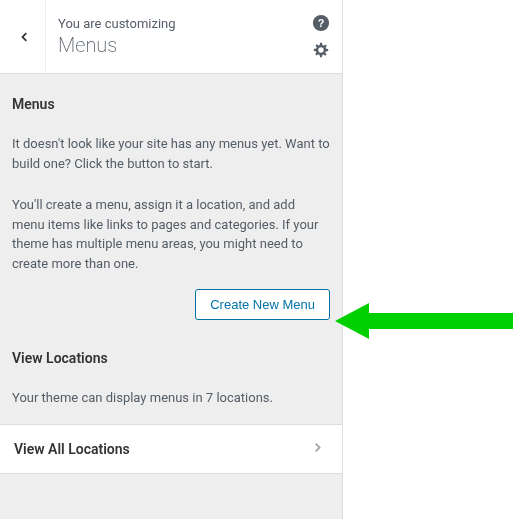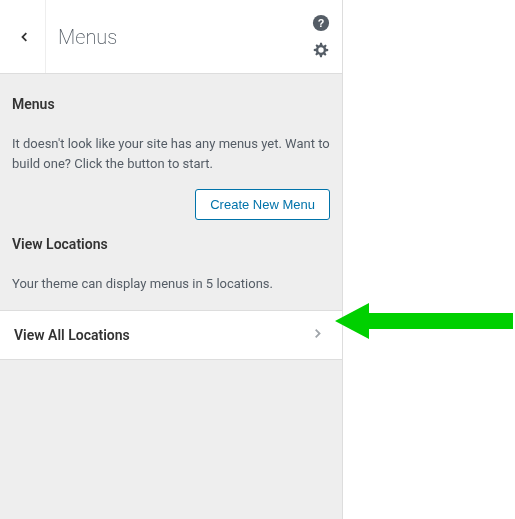--- a/index.html
+++ b/index.html
@@ -134,21 +134,21 @@
     .content p {
       font-size: 13px;
       line-height: 1.5;
       color: #555d66;
       margin-bottom: 16px;
       margin-top: 22px;
     }
     .create-row {
       text-align: right;
       margin-top: 4px;
-      margin-bottom: 16px;
+      margin-bottom: 30px;
     }
     .create-btn {
       background: #fff;
       color: #0073aa;
       border: 1px solid #0073aa;
       border-radius: 3px;
       padding: 7px 14px;
       font-size: 13px;
       cursor: pointer;
     }
@@ -188,46 +188,48 @@
 <div class="panel">
 
 
   <div class="header">
     <button class="back-btn">
       <svg viewBox="0 0 20 20">
           <path fill="#333" d="M13 15l-5-5 5-5 1.4 1.4L10.8 10l3.6 3.6z"></path>
         </svg>
     </button>
     <div class="header-text">
+      <div class="customizing-label">You are customizing</div>
       <div class="section-title">Menus</div>
     </div>
     <div class="header-icons">
       <button class="icon-btn">
         <svg viewBox="0 0 20 20">
             <circle cx="10" cy="10" r="9"></circle>
             <text x="10" y="14" text-anchor="middle" fill="#fff" font-size="12" font-weight="bold" font-family="Arial">?</text>
           </svg>
       </button>
       <button class="icon-btn">
         <svg viewBox="0 0 20 20">
             <path d="M18 11V9l-2.4-.5a6 6 0 0 0-.5-1.2l1.3-2-1.4-1.4-2 1.3a6 6 0 0 0-1.2-.5L11 2H9l-.5 2.4a6 6 0 0 0-1.2.5l-2-1.3L3.9 5l1.3 2a6 6 0 0 0-.5 1.2L2 9v2l2.4.5c.1.4.3.8.5 1.2l-1.3 2 1.4 1.4 2-1.3c.4.2.8.4 1.2.5L9 18h2l.5-2.4c.4-.1.8-.3 1.2-.5l2 1.3 1.4-1.4-1.3-2c.2-.4.4-.8.5-1.2L18 11zm-8 2a3 3 0 1 1 0-6 3 3 0 0 1 0 6z"></path>
           </svg>
       </button>
     </div>
   </div>
 
   <div class="content">
     <h3>Menus</h3>
     <p>It doesn't look like your site has any menus yet. Want to build one? Click the button to start.</p>
+    <p>You'll create a menu, assign it a location, and add menu items like links to pages and categories. If your theme has multiple menu areas, you might need to create more than one.</p>
     <div class="create-row">
       <button class="create-btn">Create New Menu</button>
     </div>
 
     <h3>View Locations</h3>
-    <p>Your theme can display menus in 5 locations.</p>
+    <p>Your theme can display menus in 7 locations.</p>
 
     <div class="locations-row">
       <span class="locations-title">View All Locations</span>
       <span class="chev">
         <svg width="18" height="18" viewBox="0 0 20 20">
             <path fill="#a0a5aa" d="M7 5l5 5-5 5-1.4-1.4L9.2 10 5.6 6.4z"></path>
           </svg>
       </span>
     </div>
   </div>

